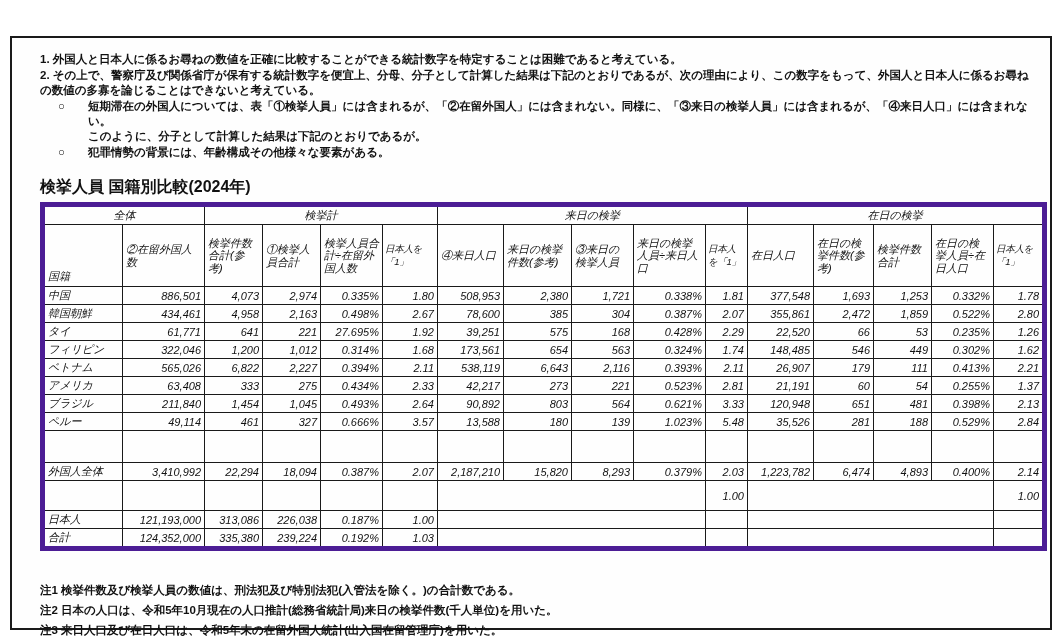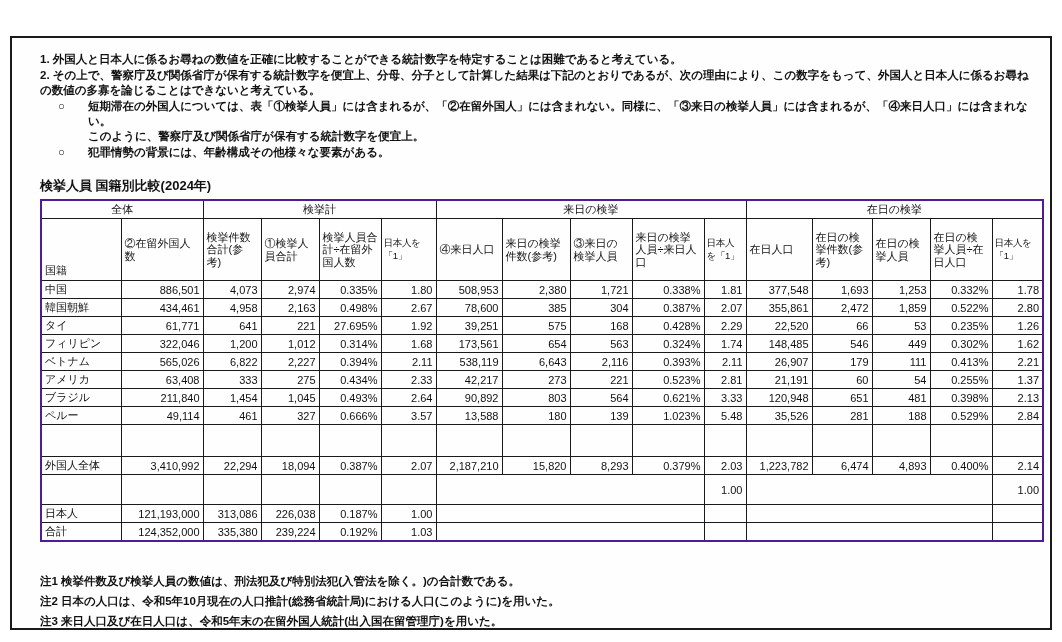--- a/index.html
+++ b/index.html
@@ -10,25 +10,25 @@
 
   
   .notes { font-size:11.5px; font-weight:bold; line-height:15px; }
   .note-plain { margin-bottom:1px; }
   .note-flex { display:flex; padding-left:18px; margin-bottom:1px; }
   .note-flex .marker { flex:0 0 30px; }
   .note-flex .nbody { flex:1; }
   .notes-bottom { margin-top:30px; line-height:19px; }
 
   
-  .table-title { margin-top:17px; margin-bottom:4px; font-size:13px; font-weight:bold; }
+  .table-title { margin-top:17px; margin-bottom:4px; font-size:16px; font-weight:bold; }
 
   
   table { border-collapse:collapse; table-layout:fixed; width:1002px;
-    border:2px solid #4c1d95; }
+    border:5px solid #4c1d95;font-style:italic; }
   th, td { border:1px solid #1a1a1a; font-size:11px; font-weight:normal;
     padding:1px 3px; overflow:hidden; }
   thead tr.groups th { height:16px; text-align:center; vertical-align:middle; }
   thead tr.cols th { height:62px; text-align:left; vertical-align:middle; line-height:12.5px; }
   thead tr.cols th.th-first { vertical-align:bottom; padding-bottom:4px; }
   thead tr.cols th:nth-child(6),
   thead tr.cols th:nth-child(11),
   thead tr.cols th:nth-child(16) { font-size:9.5px; letter-spacing:-0.3px; padding:1px 2px; }
   tbody tr.data-row td { height:18px; }
   td.num { text-align:right; }
@@ -38,21 +38,21 @@
 <body>
 
 <div class="frame">
   <div class="notes notes-top" id="notes-top">
       <div class="note-plain">1. 外国人と日本人に係るお尋ねの数値を正確に比較することができる統計数字を特定することは困難であると考えている。</div>
       <div class="note-plain">2. その上で、警察庁及び関係省庁が保有する統計数字を便宜上、分母、分子として計算した結果は下記のとおりであるが、次の理由により、この数字をもって、外国人と日本人に係るお尋ねの数値の多寡を論じることはできないと考えている。</div>
       <div class="note-flex">
         <span class="marker">○</span>
         <div class="nbody">
           <div>短期滞在の外国人については、表「①検挙人員」には含まれるが、「②在留外国人」には含まれない。同様に、「③来日の検挙人員」には含まれるが、「④来日人口」には含まれない。</div>
-          <div>このように、警察庁及び関係省庁が保有する統計数字を便宜上。</div>
+          <div>このように、分子として計算した結果は下記のとおりであるが。</div>
         </div>
       </div>
       <div class="note-flex">
         <span class="marker">○</span>
         <div class="nbody">
           <div>犯罪情勢の背景には、年齢構成その他様々な要素がある。</div>
         </div>
       </div>
     </div>
 
@@ -91,21 +91,21 @@
           <th>①検挙人員合計</th>
           <th>検挙人員合計÷在留外国人数</th>
           <th>日本人を「1」</th>
           <th>④来日人口</th>
           <th>来日の検挙件数(参考)</th>
           <th>③来日の検挙人員</th>
           <th>来日の検挙人員÷来日人口</th>
           <th>日本人を「1」</th>
           <th>在日人口</th>
           <th>在日の検挙件数(参考)</th>
-          <th>在日の検挙人員</th>
+          <th>検挙件数合計</th>
           <th>在日の検挙人員÷在日人口</th>
           <th>日本人を「1」</th>
         </tr>
       </thead>
       <tbody>
         <tr class="data-row">
           <td class="label-cell">中国</td>
           <td class="num">886,501</td>
           <td class="num">4,073</td>
           <td class="num">2,974</td>
@@ -318,16 +318,16 @@
           <td colspan="4"></td>
           <td class="num"></td>
           <td colspan="4"></td>
           <td class="num"></td>
         </tr>
       </tbody>
     </table>
 
   <div class="notes notes-bottom" id="notes-bottom">
       <div class="note-plain">注1 検挙件数及び検挙人員の数値は、刑法犯及び特別法犯(入管法を除く。)の合計数である。</div>
-      <div class="note-plain">注2 日本の人口は、令和5年10月現在の人口推計(総務省統計局)における人口(このように)を用いた。</div>
+      <div class="note-plain">注2 日本の人口は、令和5年10月現在の人口推計(総務省統計局)来日の検挙件数(千人単位)を用いた。</div>
       <div class="note-plain">注3 来日人口及び在日人口は、令和5年末の在留外国人統計(出入国在留管理庁)を用いた。</div>
     </div>
 </div>
 
 </body></html>

